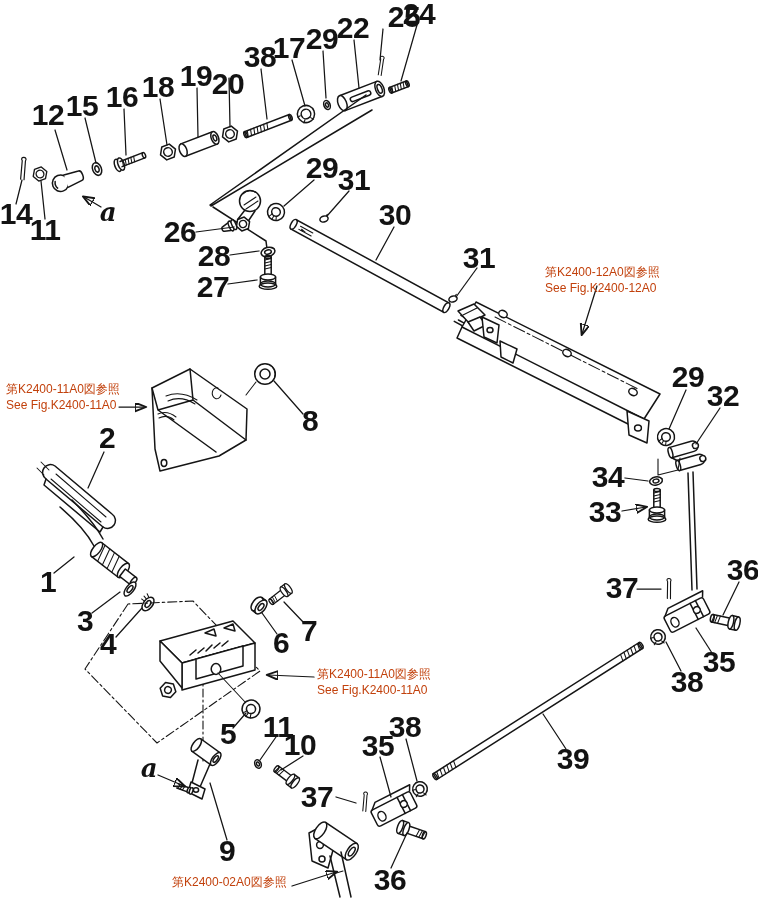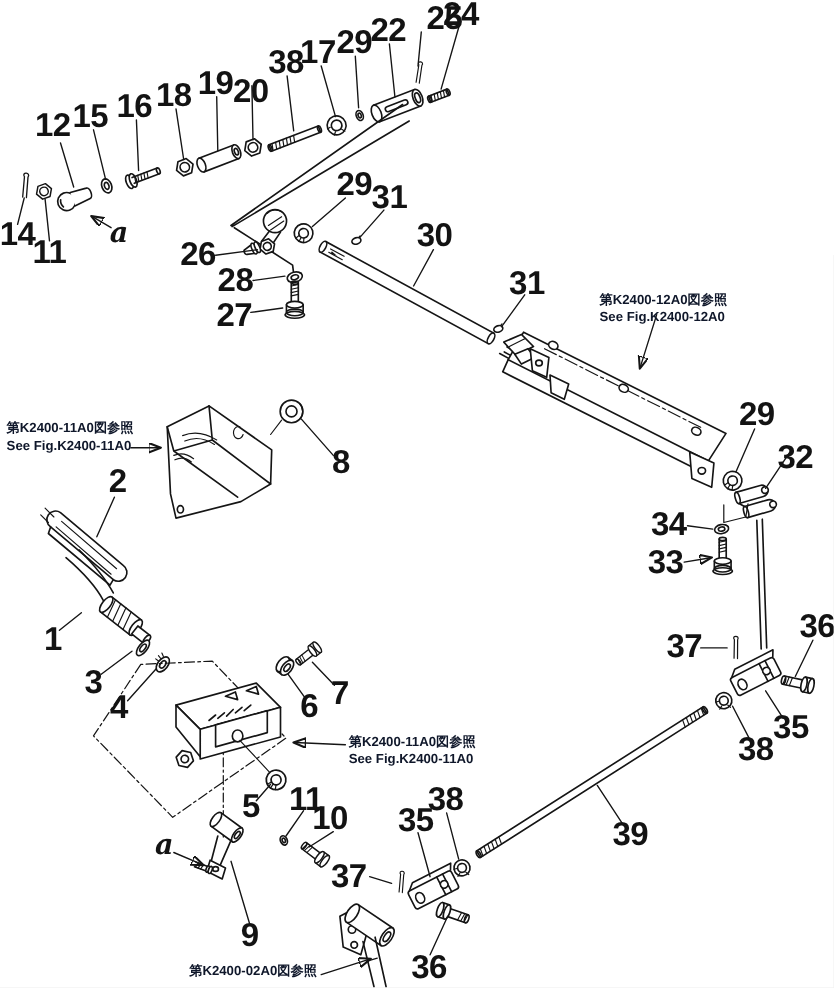--- a/index.html
+++ b/index.html
@@ -9,22 +9,22 @@
   #art *{stroke:#151515;stroke-width:1.5;fill:none;stroke-linecap:round;stroke-linejoin:round;}
   #art .f{fill:#ffffff;}
   #art .k{fill:#151515;stroke:none;}
   #art .t{stroke-width:1.05;}
   #art .thin{stroke-width:1.1;}
   #leader-layer line{stroke:#151515;stroke-width:1.25;}
   .callout{position:absolute;transform:translate(-50%,-50%);
            font-weight:bold;font-size:30px;color:#131313;white-space:nowrap;letter-spacing:-0.5px;}
   .callout.letter{font-family:"DejaVu Serif","Liberation Serif",serif;
                   font-style:italic;font-size:26px;}
-  .note{position:absolute;font-weight:bold;font-size:12px;line-height:16px;
-        color:#0f172a;white-space:nowrap;}
+  .note{position:absolute;font-weight:normal;font-size:12px;line-height:16px;
+        color:#c2410c;white-space:nowrap;}
 </style>
 </head>
 <body>
 
 <div class="stage">
 
   <svg id="art" width="758" height="898" viewBox="0 0 758 898">
     <defs>
       <marker id="arrowhead" markerWidth="10" markerHeight="8" refX="8" refY="3.5" orient="auto">
         <path d="M0,0 L9,3.5 L0,7 Z" fill="#151515" stroke="none"></path>
@@ -421,21 +421,21 @@
       <div class="callout" style="left: 85px; top: 621px;">3</div>
       <div class="callout" style="left: 108px; top: 644px;">4</div>
       <div class="callout" style="left: 281px; top: 643px;">6</div>
       <div class="callout" style="left: 309px; top: 631px;">7</div>
       <div class="callout" style="left: 228px; top: 734px;">5</div>
       <div class="callout" style="left: 278px; top: 727px;">11</div>
       <div class="callout" style="left: 300px; top: 745px;">10</div>
       <div class="callout letter" style="left: 149px; top: 768px;">a</div>
       <div class="callout" style="left: 227px; top: 851px;">9</div>
       <div class="callout" style="left: 688px; top: 377px;">29</div>
-      <div class="callout" style="left: 723px; top: 396px; margin-top: 20px;">32</div>
+      <div class="callout" style="left: 723px; top: 396px;">32</div>
       <div class="callout" style="left: 608px; top: 477px;">34</div>
       <div class="callout" style="left: 605px; top: 512px;">33</div>
       <div class="callout" style="left: 743px; top: 570px;">36</div>
       <div class="callout" style="left: 622px; top: 588px;">37</div>
       <div class="callout" style="left: 719px; top: 662px;">35</div>
       <div class="callout" style="left: 687px; top: 682px;">38</div>
       <div class="callout" style="left: 573px; top: 759px;">39</div>
       <div class="callout" style="left: 405px; top: 727px;">38</div>
       <div class="callout" style="left: 378px; top: 746px;">35</div>
       <div class="callout" style="left: 317px; top: 797px;">37</div>

